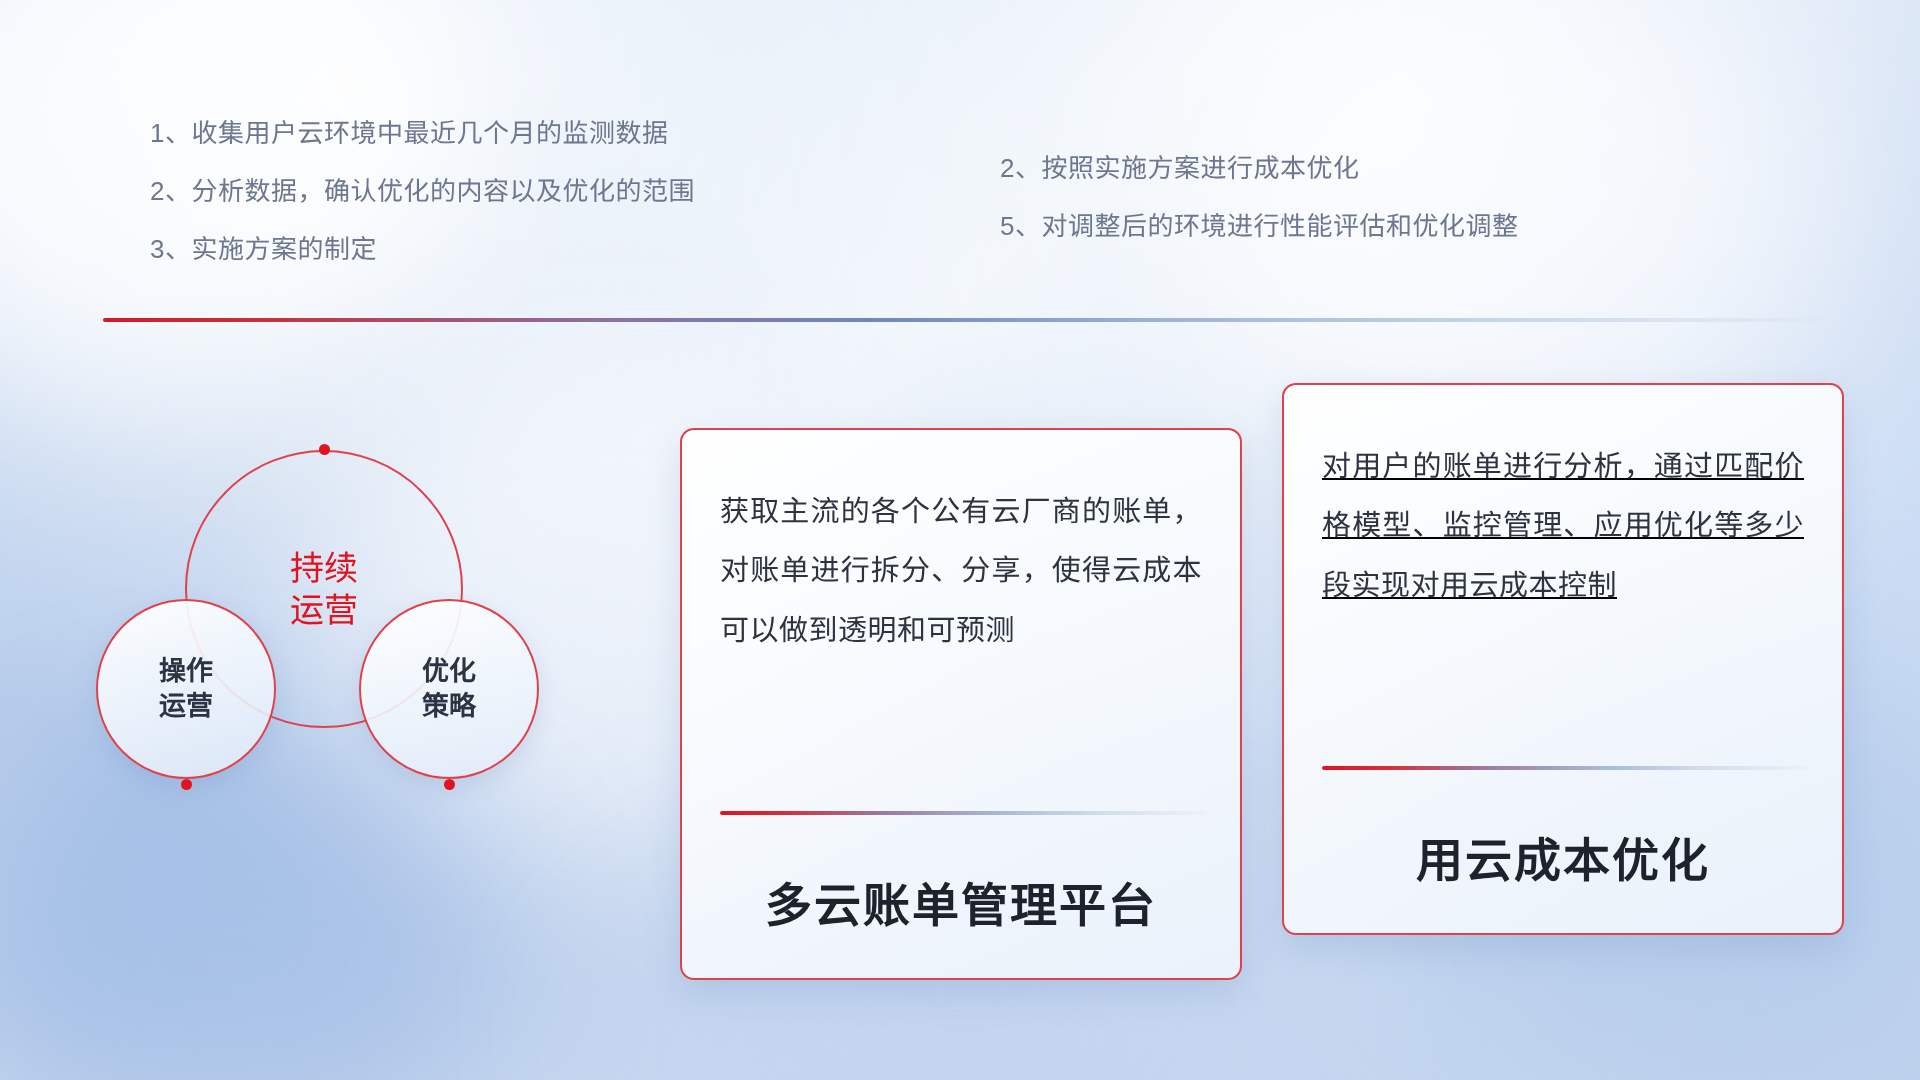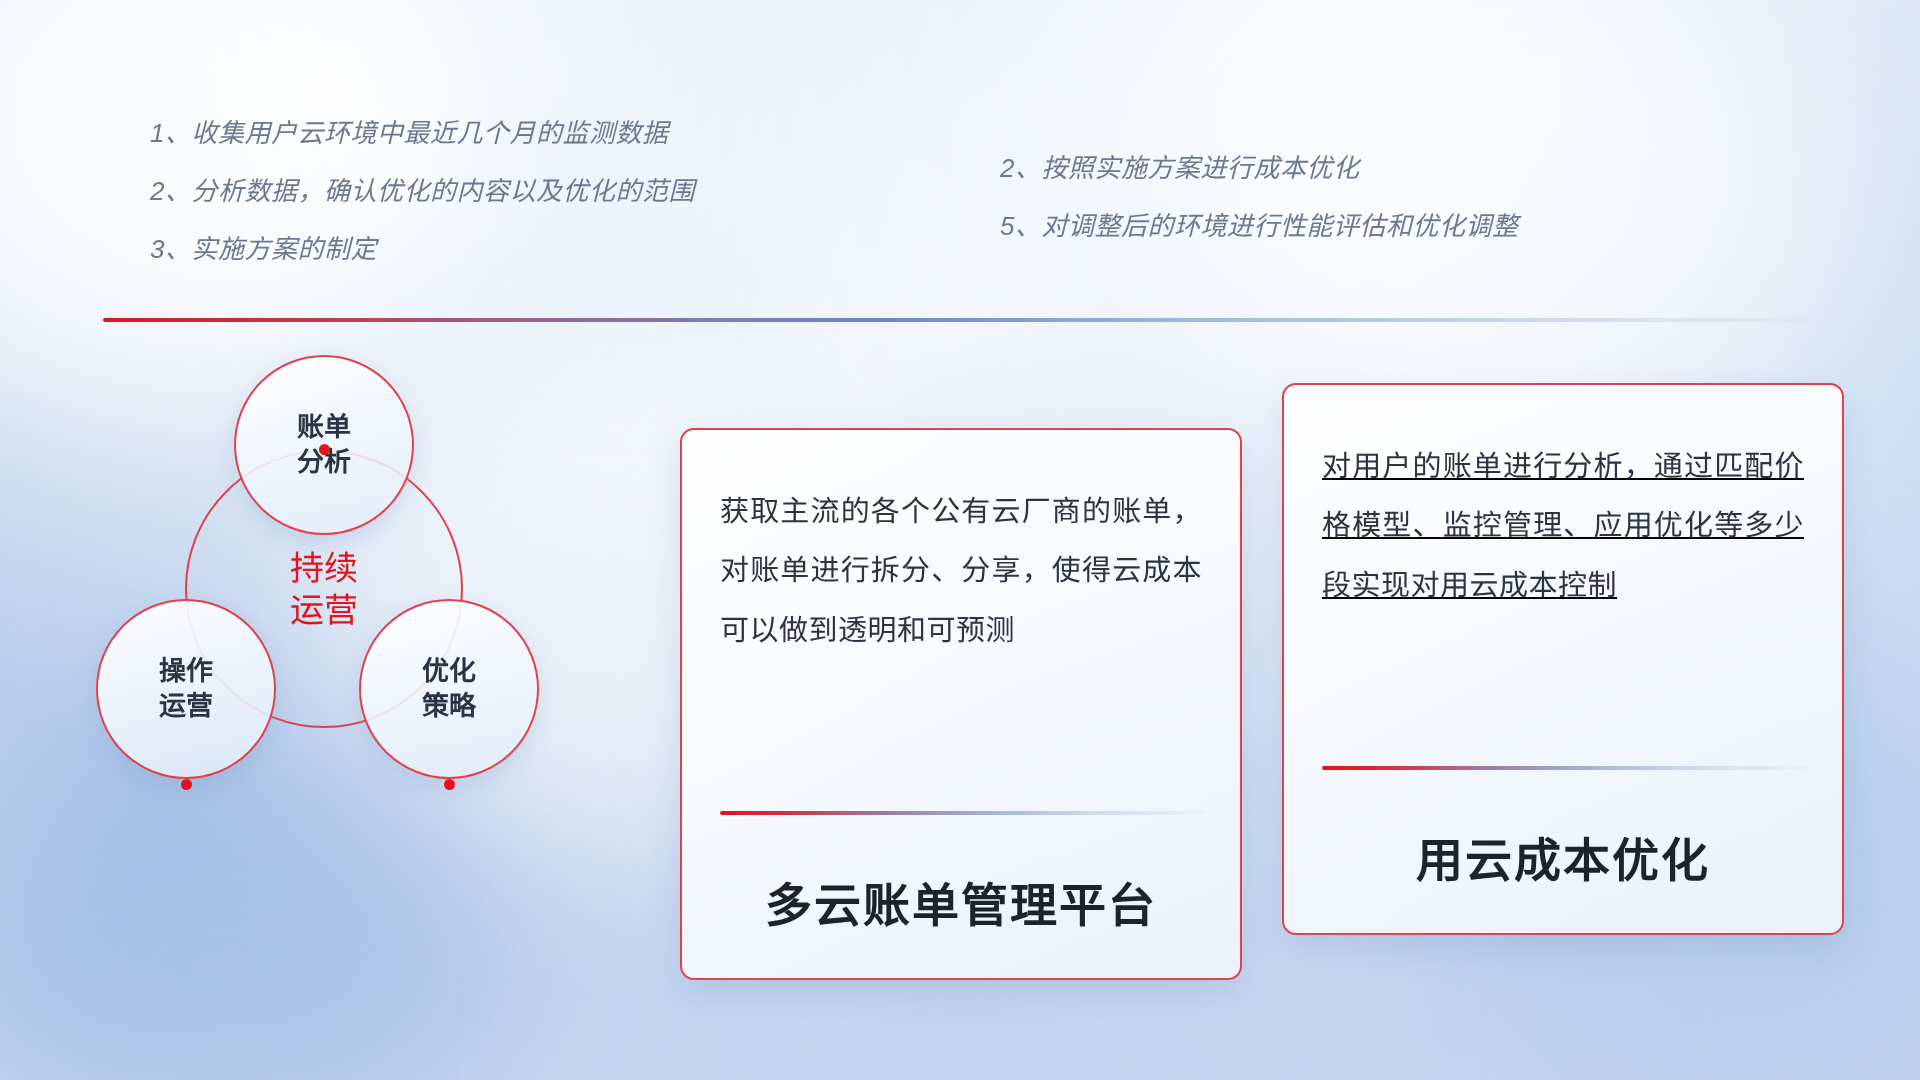--- a/index.html
+++ b/index.html
@@ -43,21 +43,21 @@
   .bullets {
     position: absolute;
     color: #6d7890;
     font-size: 26px;
     line-height: 1.0;
     letter-spacing: 0.5px;
     white-space: nowrap;
   }
   .bullets.left { left: 150px; top: 120px; }
   .bullets.right { left: 1000px; top: 155px; }
-  .bullets .line { margin-bottom: 32px; font-style: italic; }
+  .bullets .line { margin-bottom: 32px; }
 
   
   .divider {
     position: absolute;
     left: 103px;
     top: 318px;
     width: 1724px;
     height: 4px;
     border-radius: 2px;
     background: linear-gradient(90deg, #d21b24 0%, #c3343f 10%, #8d6f9d 28%, #6f87c4 45%, #9fb4d8 62%, #c6d4e8 80%, rgba(220,230,244,0.25) 100%);
@@ -193,26 +193,20 @@
   <div class="divider"></div>
 
   <div class="venn">
     <div class="circle c-center">
       <div class="lbl">
         <div>持续</div>
         <div>运营</div>
       </div>
     </div>
 
-    <div class="circle c-top">
-      <div class="lbl">
-        <div>账单</div>
-        <div>分析</div>
-      </div>
-    </div>
 
     <div class="circle c-left">
       <div class="lbl">
         <div>操作</div>
         <div>运营</div>
       </div>
     </div>
 
     <div class="circle c-right">
       <div class="lbl">

